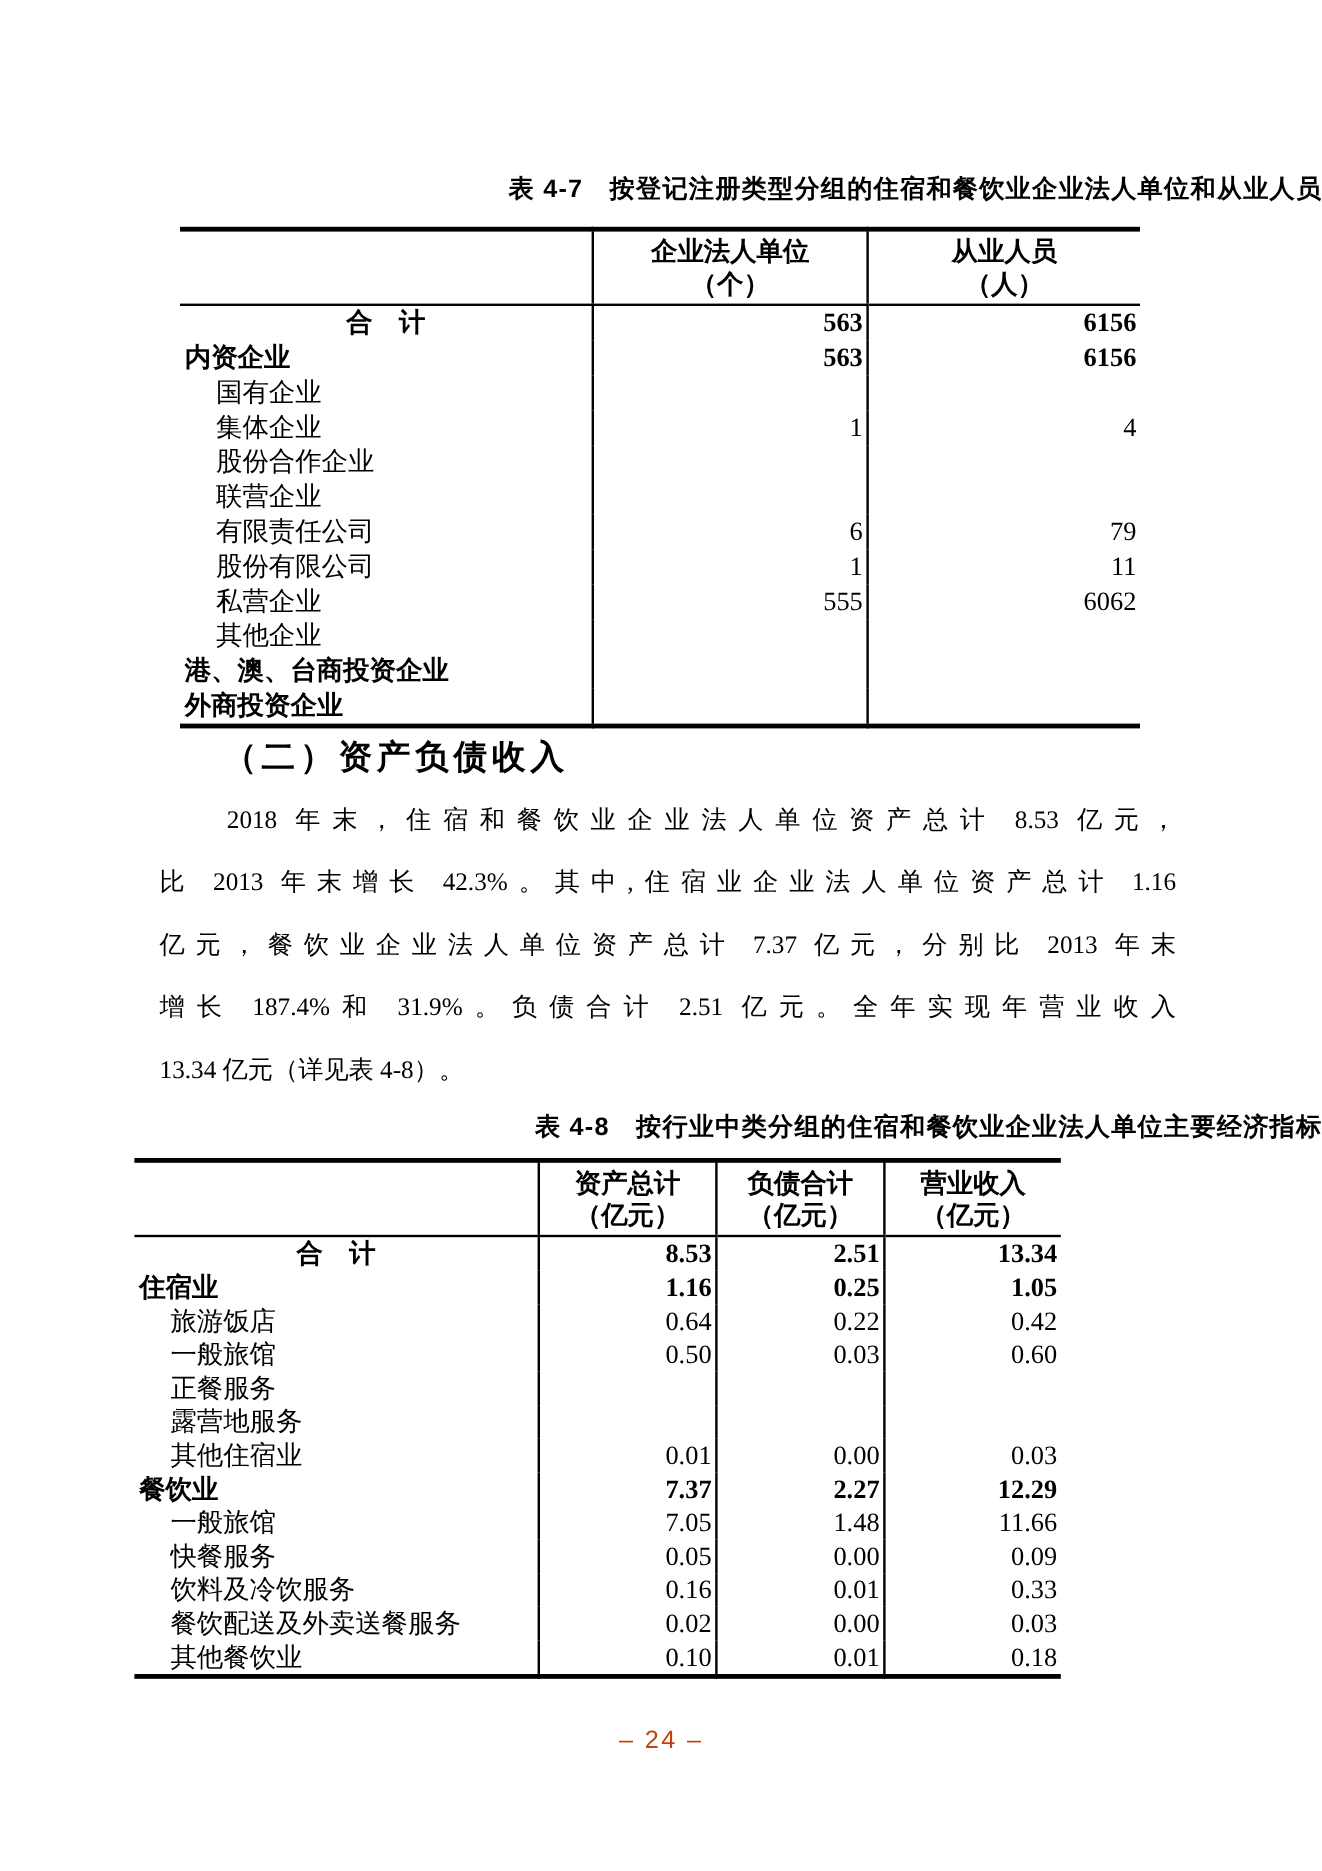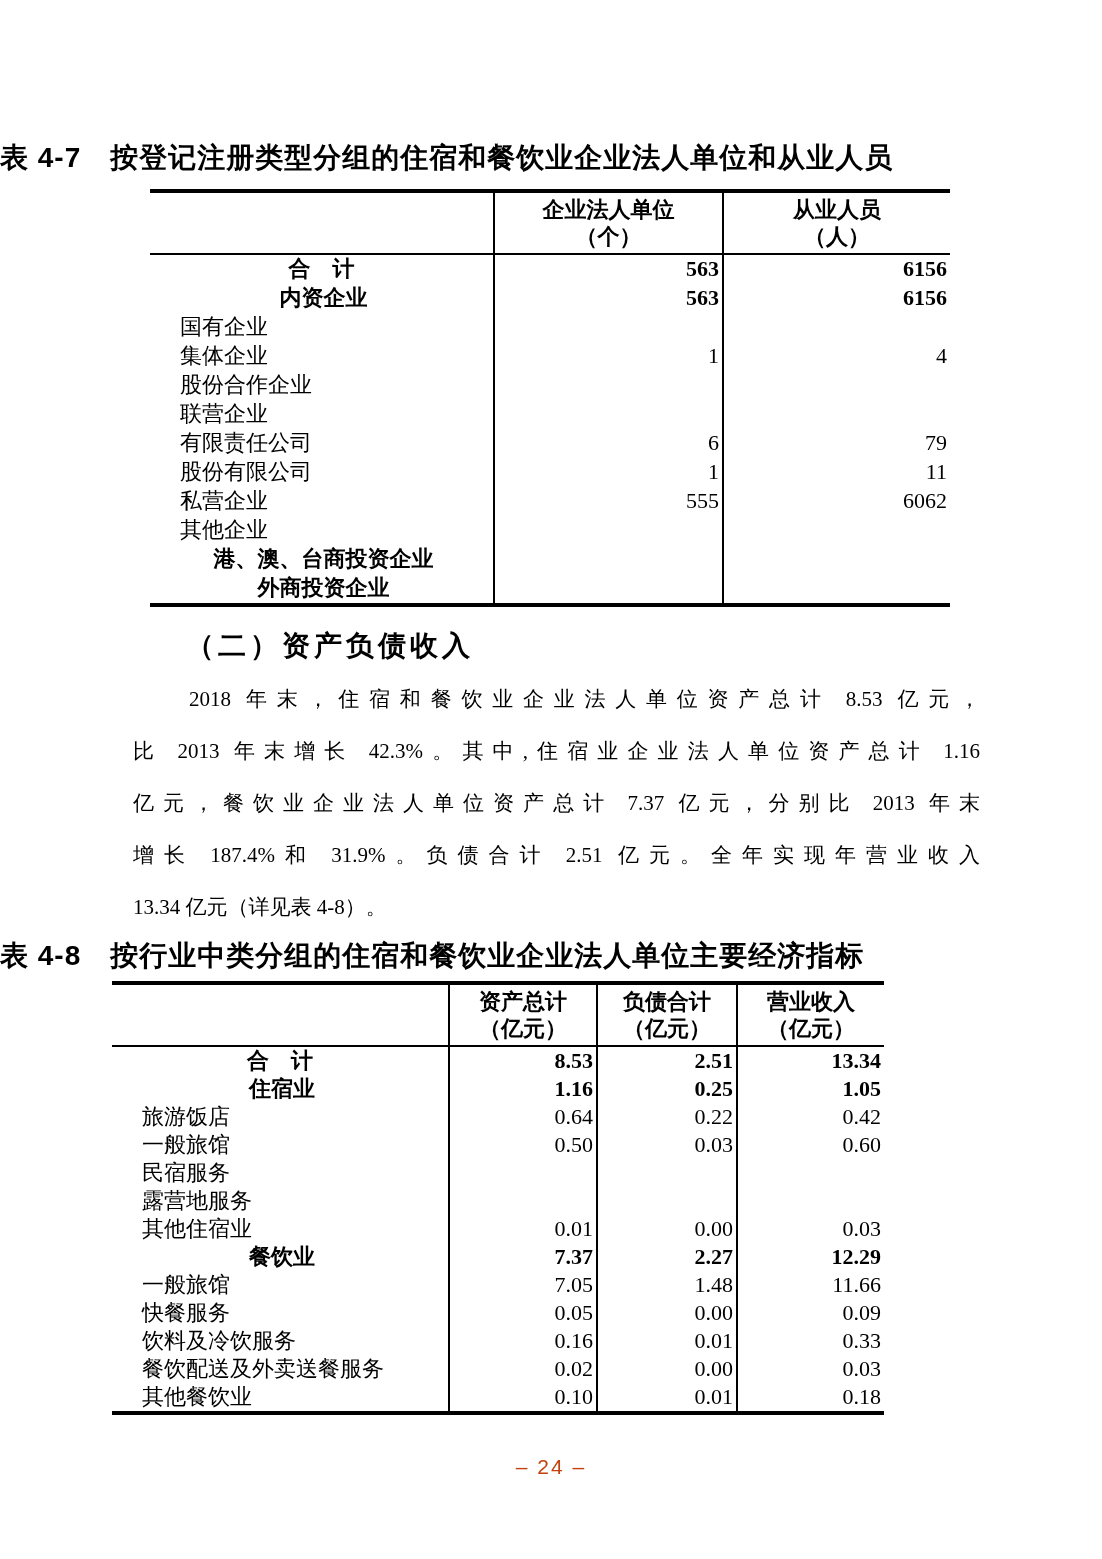--- a/index.html
+++ b/index.html
@@ -3,21 +3,21 @@
 <meta charset="utf-8">
 <style>
   html,body{margin:0;padding:0;background:#ffffff;}
   .page{
     width:1102px;height:1559px;background:#fff;overflow:hidden;
     box-sizing:border-box;padding-top:143px;
     font-family:"Liberation Serif","DejaVu Serif",serif;color:#000;
   }
   .tbl-title{
     font-family:"Liberation Sans","DejaVu Sans",sans-serif;
-    font-weight:bold;font-size:28px;line-height:30px;text-align:left;
+    font-weight:bold;font-size:21px;line-height:30px;text-align:right;
     letter-spacing:1px;
   }
   table.t{
     border-collapse:collapse;table-layout:fixed;
     border-top:4px solid #000;border-bottom:4px solid #000;
   }
   .t47{width:800px;margin:16px 0 2px 150px;}
   .t48{width:772px;margin:10px 0 0 112px;}
   .t thead th{
     border-bottom:2px solid #000;
@@ -26,31 +26,30 @@
     text-align:center;vertical-align:middle;padding:3px 0;height:52px;
   }
   .t .vd{border-left:2px solid #000;}
   .t47 td{height:29px;}
   .t48 td{height:28px;}
   .t td{font-size:22px;line-height:1.1;padding:0;vertical-align:middle;}
   .t td.lbl{text-align:left;padding-left:30px;font-family:"Liberation Serif","DejaVu Serif",serif;}
   .t tr.group td.lbl{
     padding-left:4px;font-weight:bold;
     font-family:"Liberation Sans","DejaVu Sans",sans-serif;
-    text-align:center;
   }
   .t tr.total td.lbl{
     padding-left:0;text-align:center;font-weight:bold;
     font-family:"Liberation Sans","DejaVu Sans",sans-serif;
   }
   .t td.num{text-align:right;padding-right:3px;}
   .t tr.total td.num,.t tr.group td.num{font-weight:bold;}
   .sec-head{
-    margin:22px 0 0 133px;padding-left:53px;
-    font-size:28px;font-weight:bold;letter-spacing:4px;line-height:38px;font-family:Liberation Mono, monospace;
+    margin:6px 0 0 133px;padding-left:53px;
+    font-size:28px;font-weight:bold;letter-spacing:4px;line-height:38px;
   }
   .para{margin:6px 0 0 133px;width:847px;font-size:21px;line-height:52px;}
   .pline{text-align:justify;text-align-last:justify;}
   .pline.first{text-indent:56px;}
   .pline.last{text-align:left;text-align-last:left;}
   .t48-title{margin-top:8px;}
   .page-num{
     margin-top:40px;text-align:center;
     font-family:"Liberation Sans","DejaVu Sans",sans-serif;
     font-size:21px;color:#c2410c;letter-spacing:2px;
@@ -223,21 +222,21 @@
         </tr>
 
         <tr class="item">
           <td class="lbl">一般旅馆</td>
           <td class="num vd">0.50</td>
           <td class="num vd">0.03</td>
           <td class="num vd">0.60</td>
         </tr>
 
         <tr class="item">
-          <td class="lbl">民宿服务</td>
+          <td class="lbl">正餐服务</td>
           <td class="num vd"></td>
           <td class="num vd"></td>
           <td class="num vd"></td>
         </tr>
 
         <tr class="item">
           <td class="lbl">露营地服务</td>
           <td class="num vd"></td>
           <td class="num vd"></td>
           <td class="num vd"></td>

